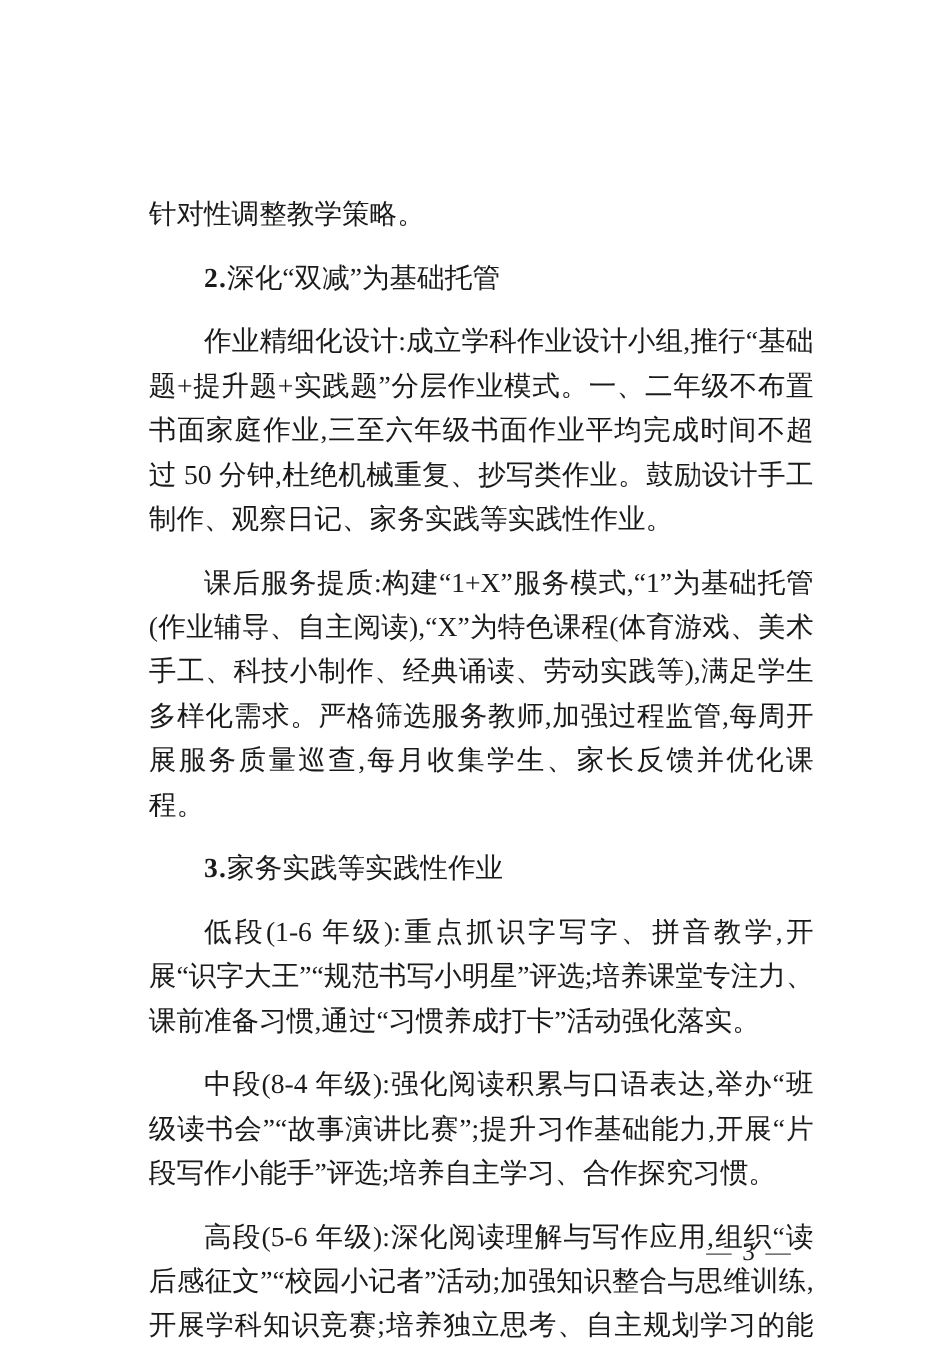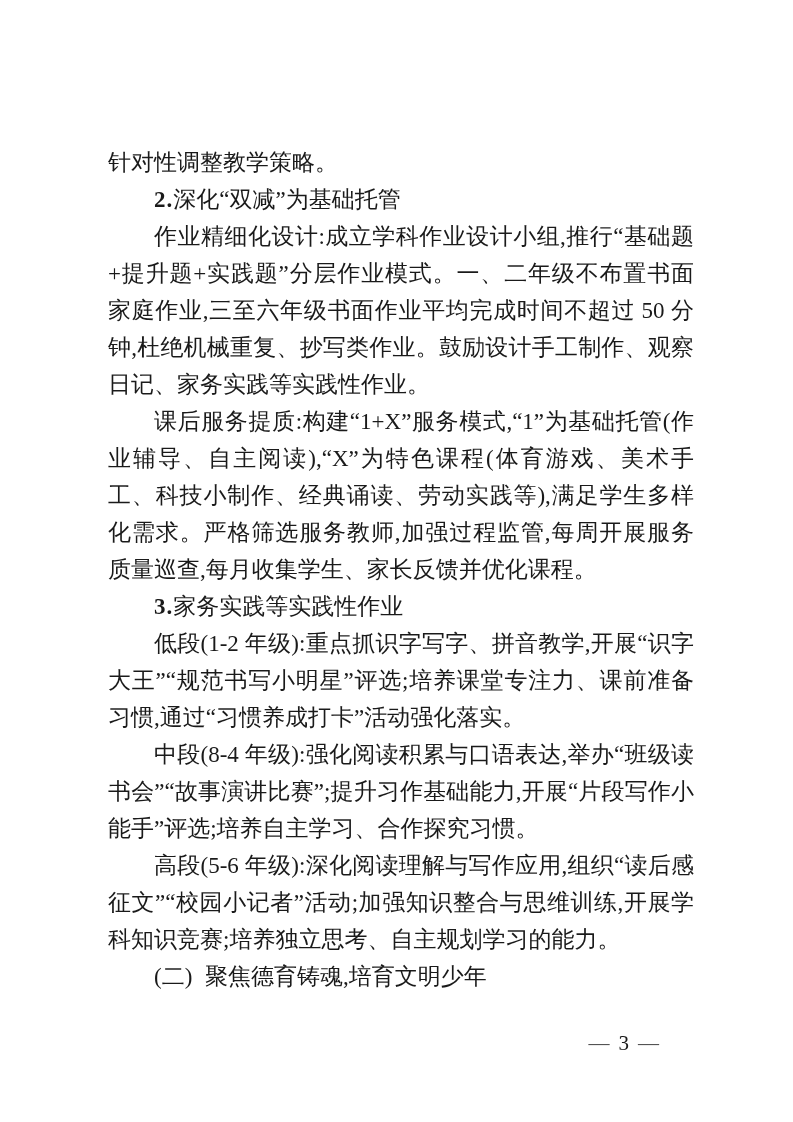--- a/index.html
+++ b/index.html
@@ -20,21 +20,21 @@
     position: absolute;
     left: 108px;
     top: 144px;
     width: 586px;
     font-size: 23px;
     line-height: 37px;
     text-align: justify;
     text-justify: inter-character;
   }
   .para {
-    margin: 0;
+    margin: 16px;
     padding: 0;
     text-indent: 2em;
   }
   .para.flush {
     text-indent: 0;
   }
   .num {
     font-weight: bold;
     letter-spacing: 1px;
   }
@@ -68,21 +68,21 @@
     <p class="para flush">针对性调整教学策略。</p>
 
     <p class="para"><span class="num">2.</span><span>深化“双减”为基础托管</span></p>
 
     <p class="para">作业精细化设计:成立学科作业设计小组,推行“基础题+提升题+实践题”分层作业模式。一、二年级不布置书面家庭作业,三至六年级书面作业平均完成时间不超过 50 分钟,杜绝机械重复、抄写类作业。鼓励设计手工制作、观察日记、家务实践等实践性作业。</p>
 
     <p class="para">课后服务提质:构建“1+X”服务模式,“1”为基础托管(作业辅导、自主阅读),“X”为特色课程(体育游戏、美术手工、科技小制作、经典诵读、劳动实践等),满足学生多样化需求。严格筛选服务教师,加强过程监管,每周开展服务质量巡查,每月收集学生、家长反馈并优化课程。</p>
 
     <p class="para"><span class="num">3.</span><span>家务实践等实践性作业</span></p>
 
-    <p class="para">低段(1-2 年级):重点抓识字写字、拼音教学,开展“识字大王”“规范书写小明星”评选;培养课堂专注力、课前准备习惯,通过“习惯养成打卡”活动强化落实。</p>
+    <p class="para">低段(1-6 年级):重点抓识字写字、拼音教学,开展“识字大王”“规范书写小明星”评选;培养课堂专注力、课前准备习惯,通过“习惯养成打卡”活动强化落实。</p>
 
     <p class="para">中段(8-4 年级):强化阅读积累与口语表达,举办“班级读书会”“故事演讲比赛”;提升习作基础能力,开展“片段写作小能手”评选;培养自主学习、合作探究习惯。</p>
 
     <p class="para">高段(5-6 年级):深化阅读理解与写作应用,组织“读后感征文”“校园小记者”活动;加强知识整合与思维训练,开展学科知识竞赛;培养独立思考、自主规划学习的能力。</p>
 
     <p class="para subsection"><span class="marker">(二)</span><span>聚焦德育铸魂,培育文明少年</span></p>
 
   </main>
 
   <footer class="footer"><span class="dash">—</span><span>3</span><span class="dash">—</span></footer>

